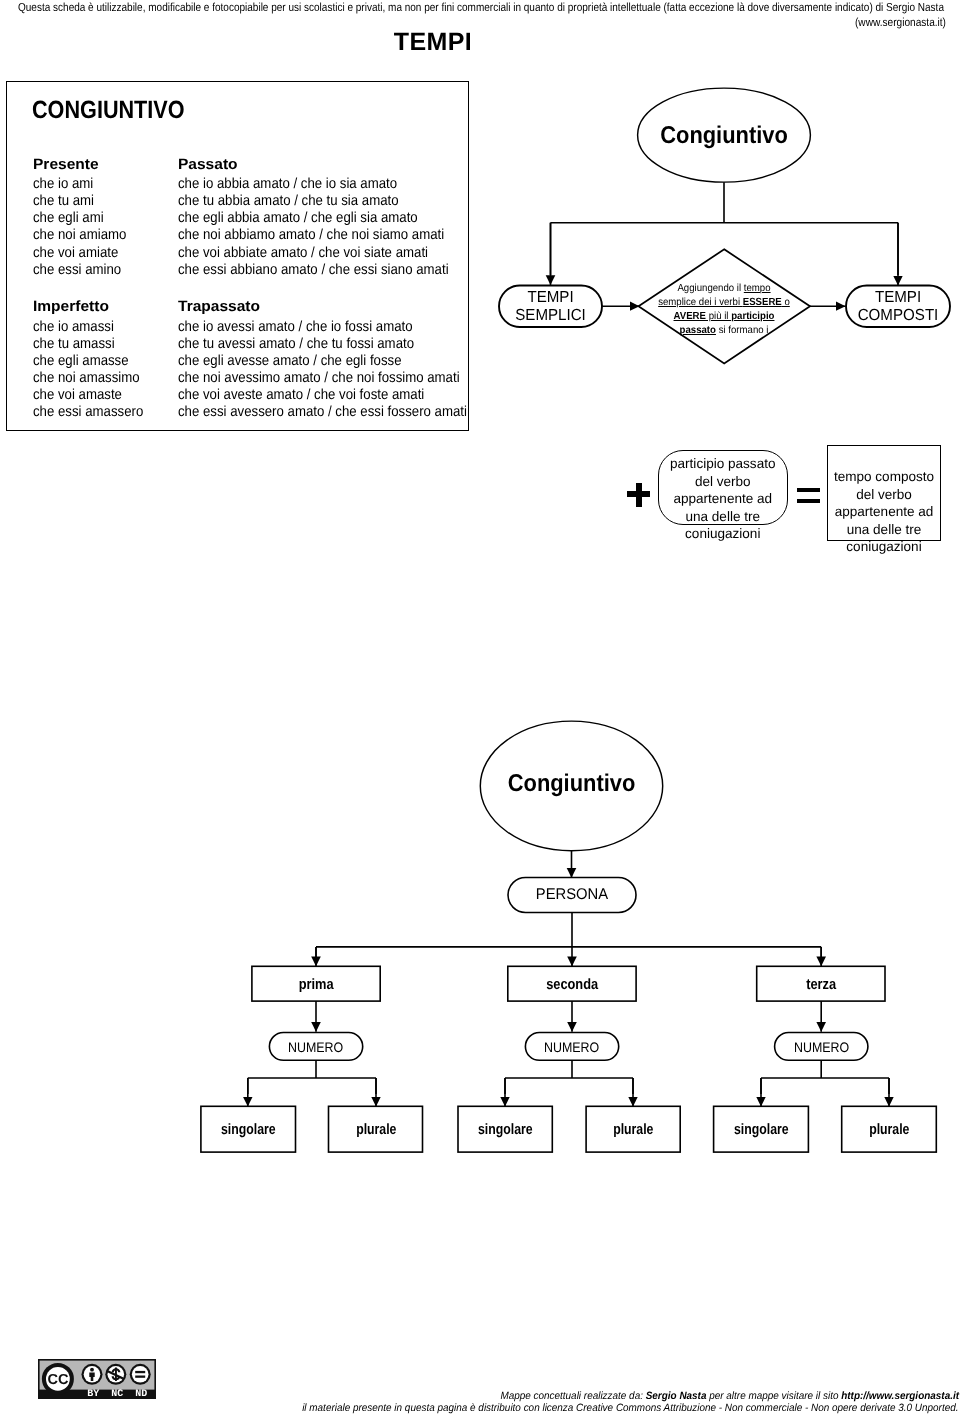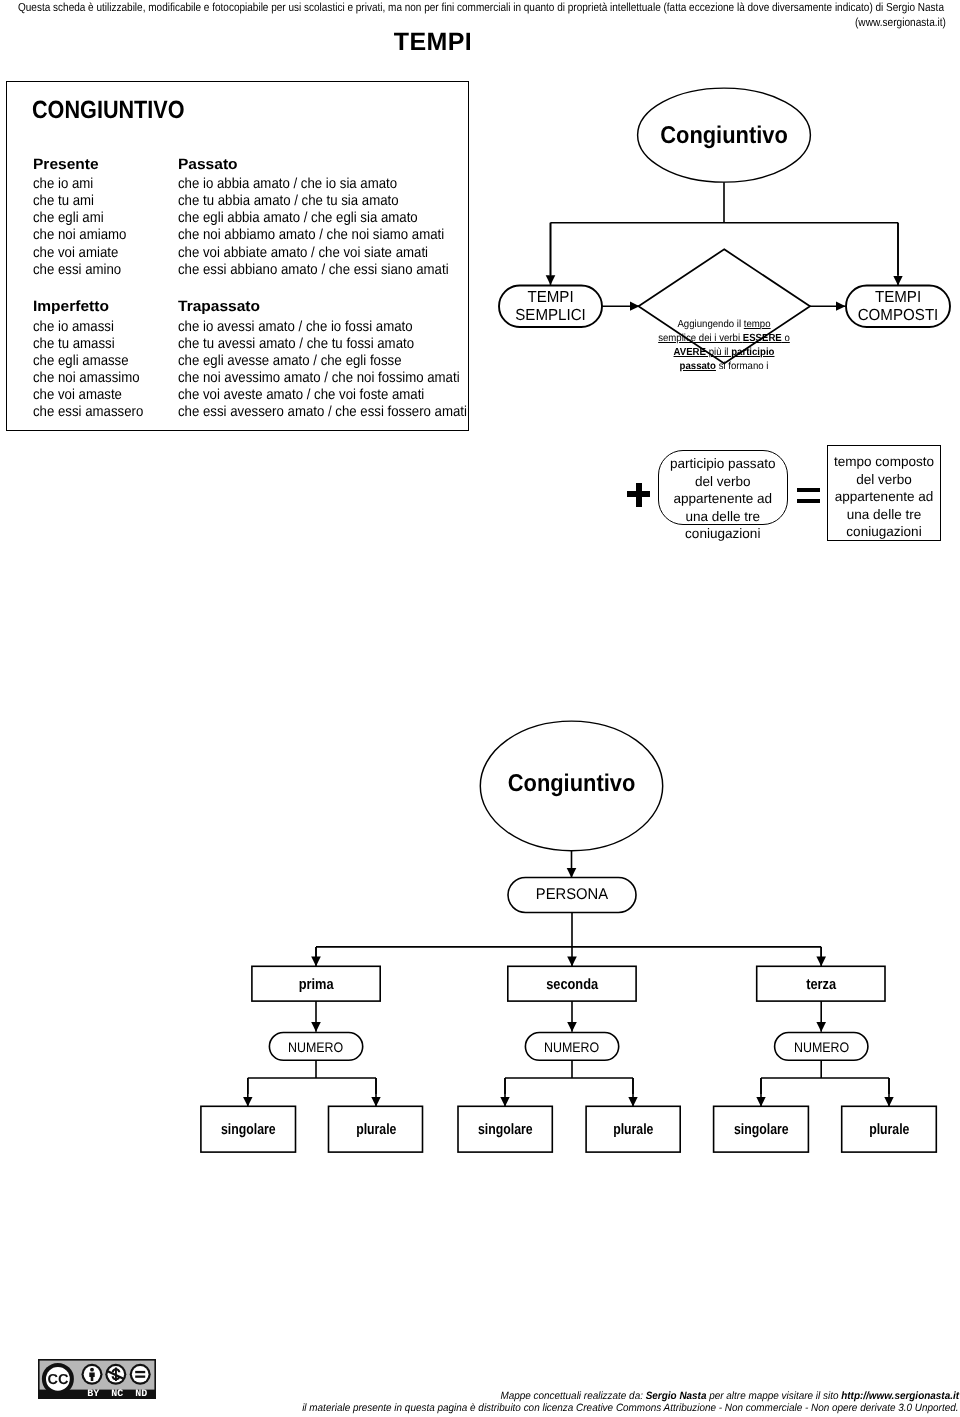--- a/index.html
+++ b/index.html
@@ -25,27 +25,27 @@
 
   
   .svg-layer{position:absolute;left:0;top:0;pointer-events:none;}
 
   
   .root-ell-lbl{position:absolute;left:637px;top:123.5px;width:174px;text-align:center;font-size:24.3px;font-weight:bold;line-height:24px;transform:scaleX(0.90);transform-origin:center top;}
   .node-lbl{position:absolute;text-align:center;font-size:16px;line-height:18.3px;}
   .node-lbl > div{transform:scaleX(0.945);transform-origin:center top;}
   .ts-lbl{left:499px;top:288.7px;width:103px;}
   .tc-lbl{left:846px;top:288.7px;width:104px;}
-  .diamond-lbl{position:absolute;left:644px;top:281.5px;width:160px;text-align:center;font-size:10.3px;line-height:14.1px;white-space:nowrap;margin-top:36px;}
+  .diamond-lbl{position:absolute;left:644px;top:281.5px;width:160px;text-align:center;font-size:10.3px;line-height:14.1px;white-space:nowrap;}
   
   .fbox{position:absolute;border:1.55px solid #000;box-sizing:border-box;text-align:center;font-size:13.7px;line-height:17.5px;background:#fff;}
   .fbox > div{transform:scaleX(0.99);transform-origin:center top;white-space:nowrap;}
   .fbox1{left:488px;top:445.2px;width:129.5px;height:95.5px;padding-top:13.2px;}
   .fbox2{left:658px;top:450px;width:129.5px;height:75px;padding-top:4.3px;border-radius:25px;}
-  .fbox3{left:827px;top:445.2px;width:114px;height:95.5px;padding-top:7px;}
+  .fbox3{left:827px;top:445.2px;width:114px;height:95.5px;padding-top:22px;}
   .fop{position:absolute;font-weight:bold;text-align:center;line-height:1;}
   .fop-plus{left:620px;top:475px;width:40px;font-size:48px;height:34px;}
   .fop-plus{color:transparent;}
   .fop-plus::before{content:"";position:absolute;left:6.9px;top:16.1px;width:23.3px;height:6px;background:#000;}
   .fop-plus::after{content:"";position:absolute;left:15.5px;top:7.6px;width:6.2px;height:24.8px;background:#000;}
   .fop-eq{left:795px;top:475px;width:40px;font-size:40px;height:30px;color:transparent;}
   .fop-eq::before{content:"";position:absolute;left:2.3px;top:13.3px;width:22.3px;height:4px;background:#000;}
   .fop-eq::after{content:"";position:absolute;left:2.3px;top:23.7px;width:22.3px;height:4px;background:#000;}
 
   

